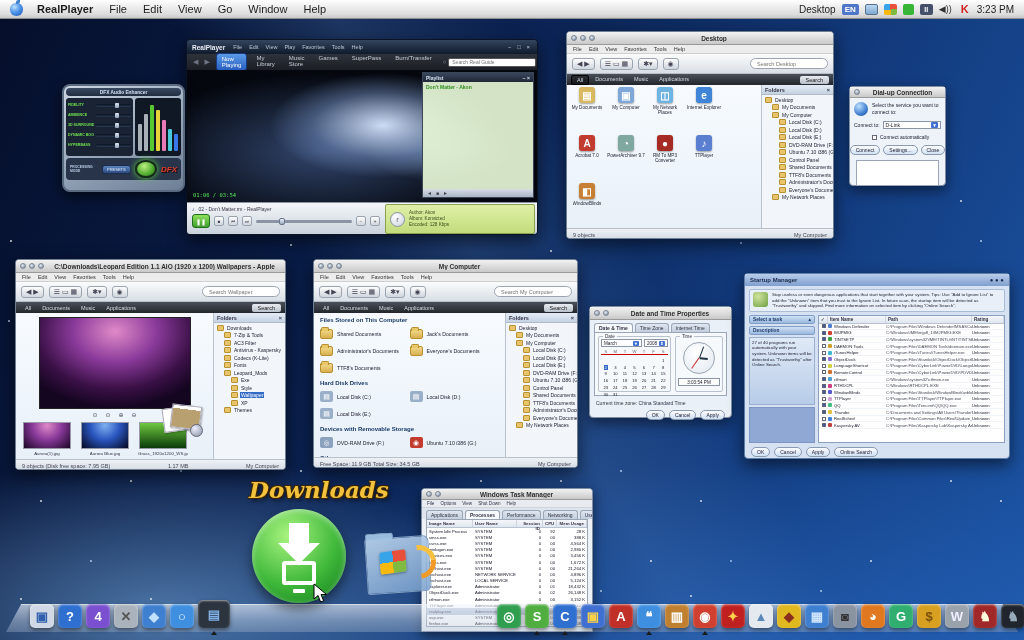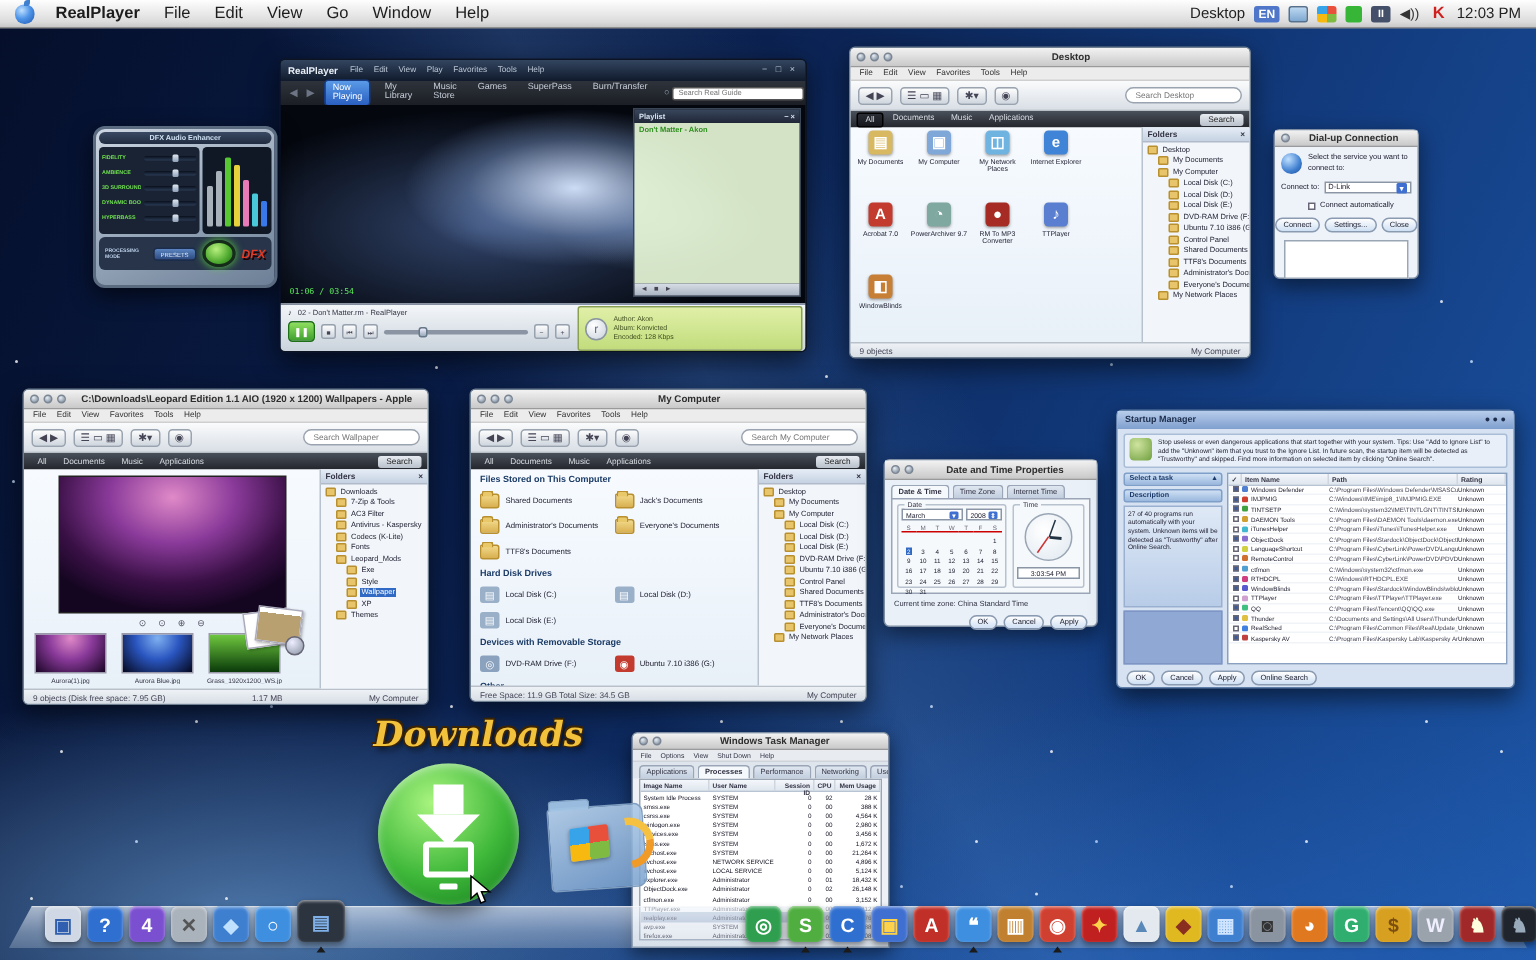--- a/index.html
+++ b/index.html
@@ -254,21 +254,21 @@
     <span class="sp"></span>
     <span class="tr">
       <span>Desktop</span>
       <span class="en">EN</span>
       <span class="tico mon"></span>
       <span class="tico flag"></span>
       <span class="tico grn"></span>
       <span class="tico ii">II</span>
       <span class="tico spk">◀))</span>
       <span class="tico kav">K</span>
-      <span>12:03 PM</span>
+      <span>3:23 PM</span>
     </span>
   </div>
 
   <div id="dfx">
     <div class="dtb">DFX Audio Enhancer</div>
     <div class="mid">
       <div class="sl">
         <div class="srow">
           <span class="slab">FIDELITY</span>
           <span class="strk">

